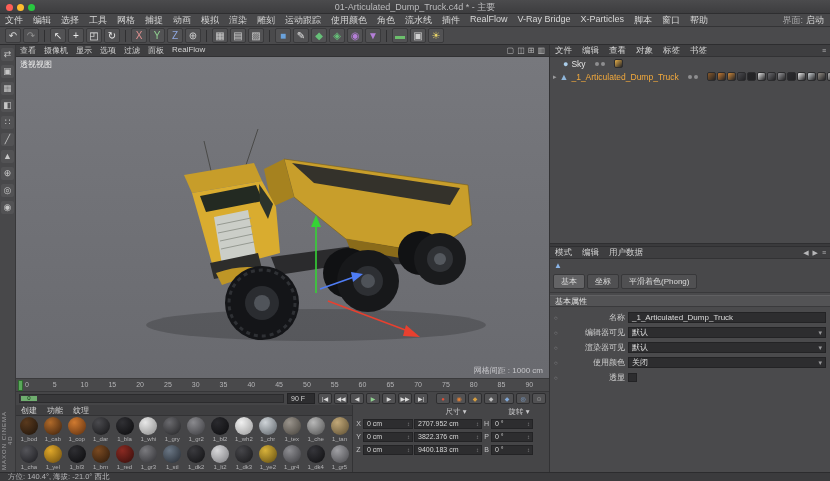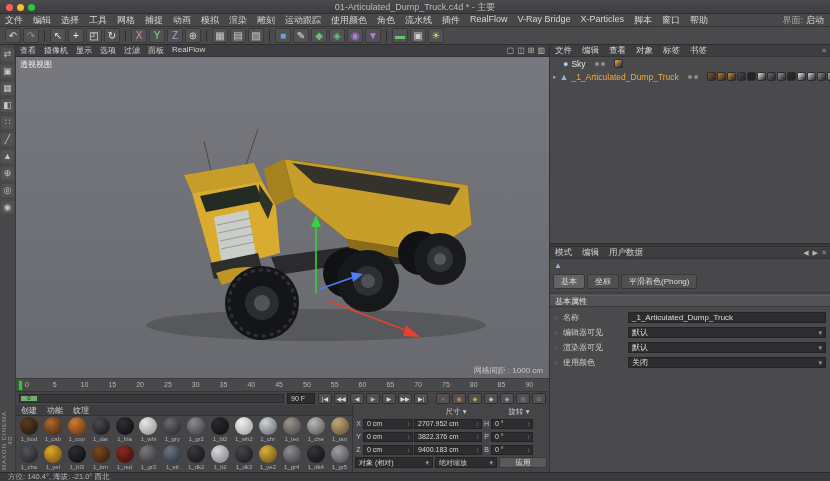--- a/index.html
+++ b/index.html
@@ -122,21 +122,21 @@
   .am-title-ico { color:#8ab4e8; font-size:8px; }
   .am-tabs { display:flex; gap:2px; padding:2px 3px 3px 3px; background:#48484a; border-bottom:1px solid #39393b; }
   .am-tab { font-size:8px; color:#dadada; background:#505052; border:1px solid #38383a;
     border-radius:2px; padding:1px 7px; white-space:nowrap; }
   .am-tab.active { background:#636365; }
   .am-section { height:12px; line-height:12px; font-size:8px; color:#e0e0e0; background:#535355;
     border-top:1px solid #606062; border-bottom:1px solid #3a3a3c; padding-left:5px; margin-top:2px; }
   .attr-rows { padding:3px 4px; }
   .attr-row { display:flex; align-items:center; height:15px; gap:3px; }
   .attr-dot { font-size:6px; color:#9a9a9c; width:6px; }
-  .attr-label { font-size:8px; color:#cecece; width:62px; white-space:nowrap; }
+  .attr-label { font-size:8px; color:#cecece; width:62px; white-space:nowrap;text-align:right; }
   .attr-field { flex:1; height:11px; background:#2d2d2f; border:1px solid #232325; font-size:8px;
     color:#dcdcdc; display:flex; align-items:center; padding:0 3px; overflow:hidden; white-space:nowrap; }
   .attr-check { width:9px; height:9px; background:#2d2d2f; border:1px solid #232325; }
 
   
   .statusbar { position:absolute; left:0; top:472px; width:830px; height:9px; background:#3b3b3d;
     border-top:1px solid #2c2c2e; display:flex; align-items:center; padding-left:8px;
     font-size:7.5px; color:#b6b6b8; }
 </style>
 </head>
@@ -516,31 +516,20 @@
             <span>9400.183 cm</span>
             <span class="stepper">↕</span>
           </div>
           <span class="axis">B</span>
           <div class="cfield" style="width: 42px;">
             <span>0 °</span>
             <span class="stepper">↕</span>
           </div>
         </div>
       </div>
-    <div class="coord-bottom">
-      <div class="cselect" style="width:78px">
-        <span>对象 (相对)</span>
-        <span class="sel-arrow">▾</span>
-      </div>
-      <div class="cselect" style="width:62px">
-        <span>绝对缩放</span>
-        <span class="sel-arrow">▾</span>
-      </div>
-      <div class="apply-btn">应用</div>
-    </div>
   </div>
 
   <div class="rightpanel">
     <div class="pm-row">
       <div id="om-menus" style="display:flex">
           <span class="pm-item">文件</span>
           <span class="pm-item">编辑</span>
           <span class="pm-item">查看</span>
           <span class="pm-item">对象</span>
           <span class="pm-item">标签</span>
@@ -633,20 +622,25 @@
           </div>
         </div>
         <div class="attr-row">
           <span class="attr-dot">○</span>
           <span class="attr-label">使用颜色</span>
           <div class="attr-field">
             <span>关闭</span>
             <span class="sel-arrow">▾</span>
           </div>
         </div>
+        <div class="attr-row">
+          <span class="attr-dot">○</span>
+          <span class="attr-label">透显</span>
+          <span class="attr-check"></span>
+        </div>
       </div>
   </div>
 
   <div class="statusbar">
     <span>方位: 140.4°, 海拔: -21.0° 西北</span>
   </div>
 
 </div>
 
 </body></html>

